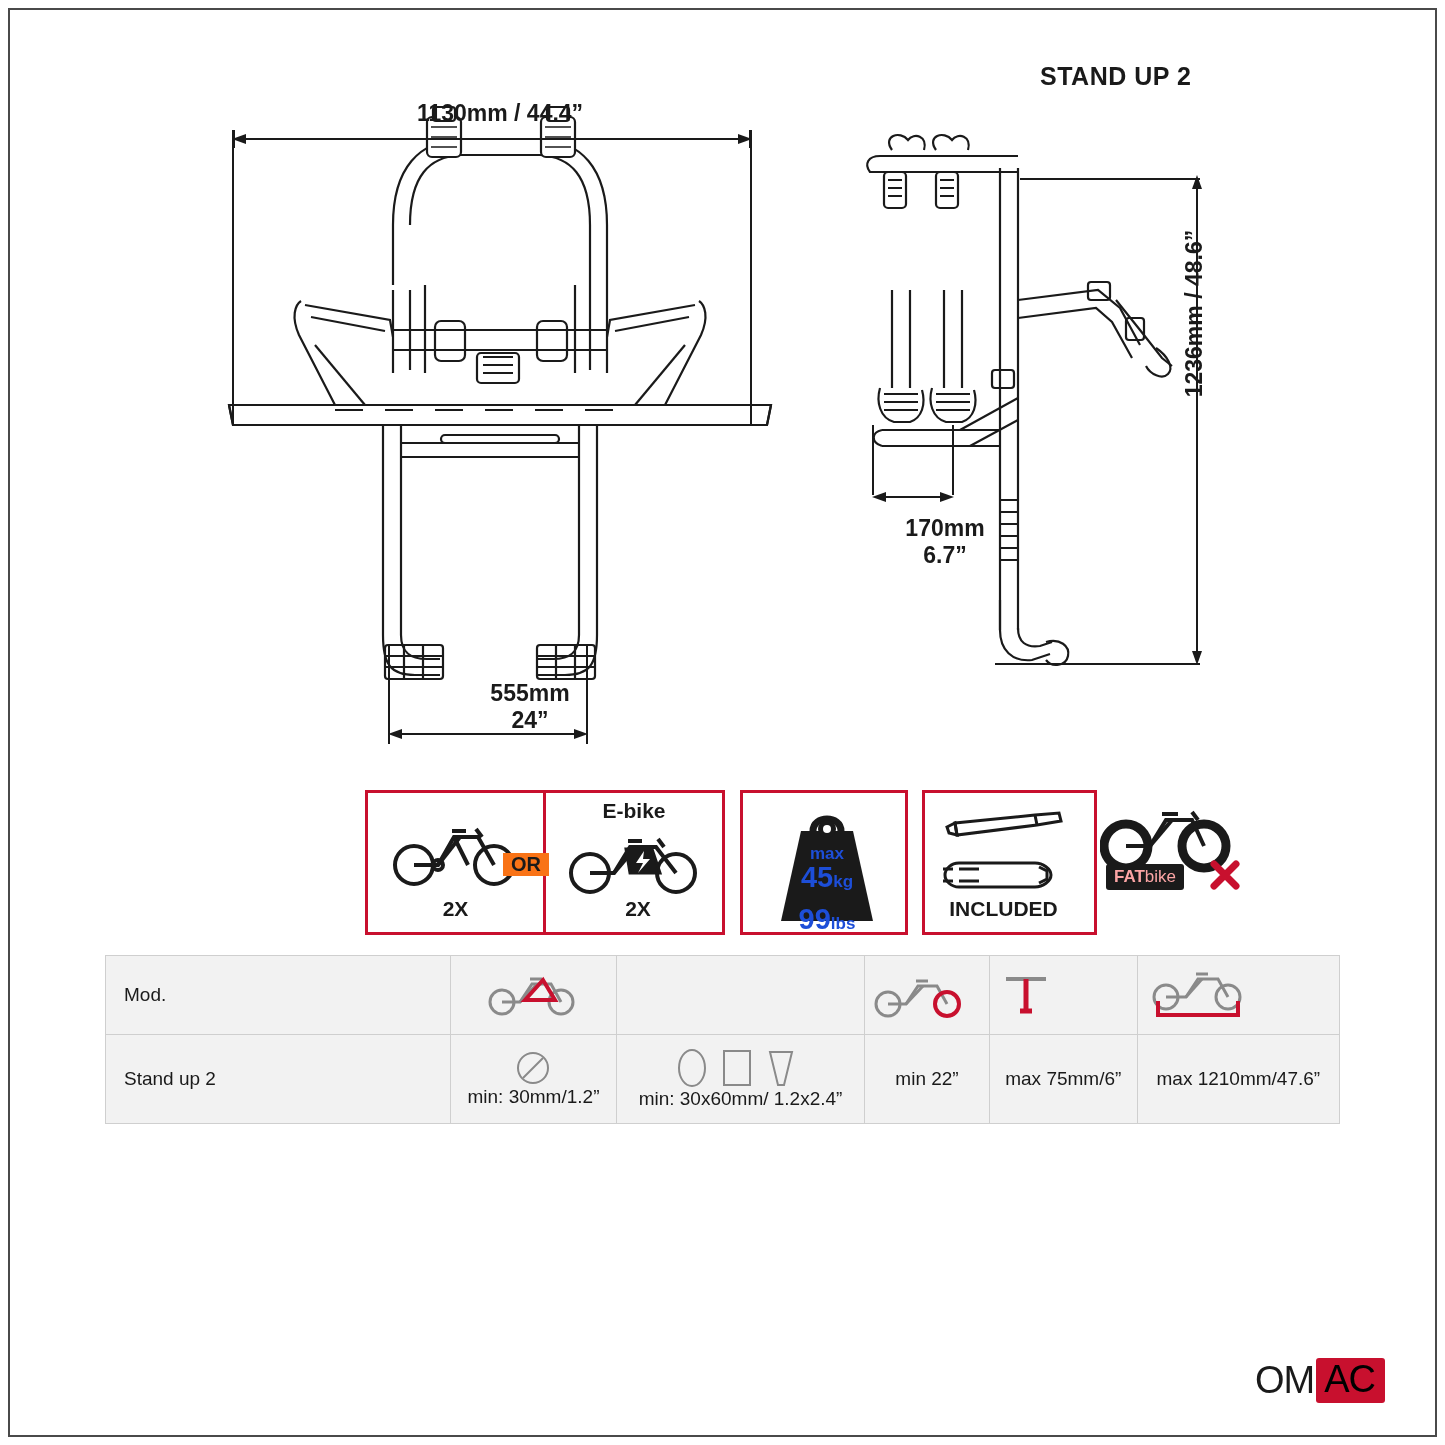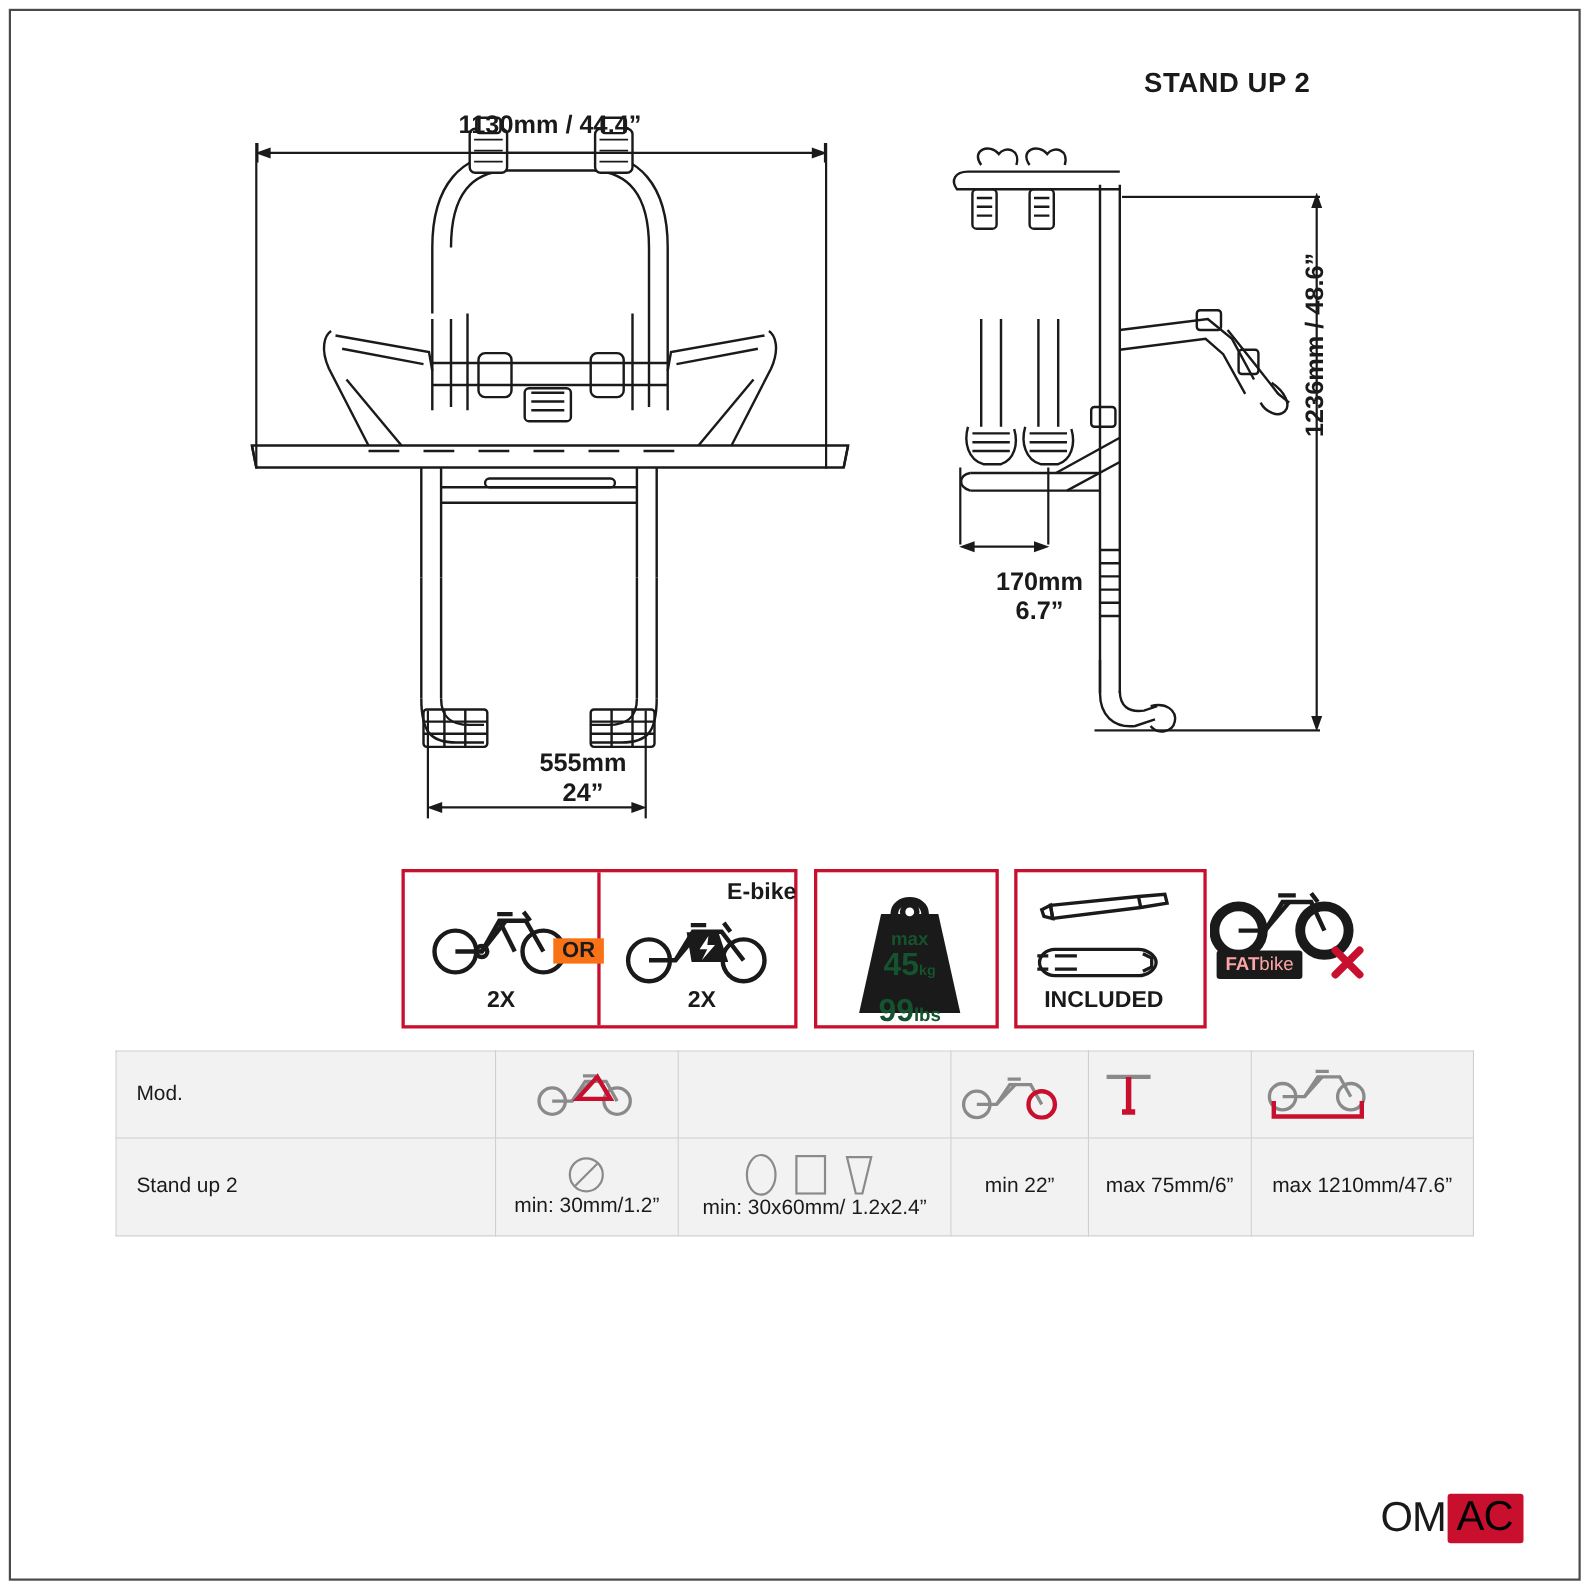--- a/index.html
+++ b/index.html
@@ -66,21 +66,21 @@
   .logo .ac{
     color:#000000;background:#c8102e;padding:0 10px 2px 8px;margin-left:2px;
     border-radius:3px;
   }
   .fatbike-badge{
     background:#1a1a1a;color:#fca5a5;font-size:17px;font-weight:bold;
     padding:3px 8px;border-radius:3px;display:inline-block;
   }
   .fatbike-badge .bike{font-weight:normal;}
   .maxweight{
-    color:#14532d;text-align:center;font-weight:bold;line-height:1.0;
+    color:#1d4ed8;text-align:center;font-weight:bold;line-height:1.0;
   }
 </style>
 </head>
 <body>
 
 <div class="page-border"></div>
 
 <div class="abs title-stand">STAND UP 2</div>
 
 <div class="abs" style="left:215px;top:105px;width:570px;height:650px;">
@@ -266,21 +266,21 @@
         <path d="M64,20 L78,48"></path>
         <path d="M62,14 L76,14"></path>
         <path d="M86,12 L92,20"></path>
         <path d="M48,48 m-5,0 a5,5 0 1,0 10,0 a5,5 0 1,0 -10,0"></path>
       </g>
     </svg>
   </div>
   <div class="abs feat-label" style="left:20px;top:104px;width:135px;">2X</div>
   <div class="abs or-text" style="left:135px;top:60px;width:46px;text-align:center;background:#f97316;">OR</div>
 
-  <div class="abs feat-label" style="left:196px;top:6px;width:160px;text-align:right;">E-bike</div>
+  <div class="abs feat-label" style="left:186px;top:6px;width:160px;">E-bike</div>
   <div class="abs" style="left:198px;top:36px;">
     <svg width="140" height="66" viewBox="0 0 140 66">
       <g stroke="#1a1a1a" fill="none" stroke-width="4">
         <circle cx="24" cy="44" r="19"></circle>
         <circle cx="110" cy="44" r="19"></circle>
         <path d="M24,44 L48,44 L64,18 L90,18 L110,44"></path>
         <path d="M48,44 L70,18"></path>
         <path d="M62,12 L76,12"></path>
         <path d="M92,10 L98,18"></path>
       </g>
@@ -295,21 +295,21 @@
   <div class="abs" style="left:18px;top:12px;">
     <svg width="132" height="122" viewBox="0 0 132 122">
       <path d="M52,26 C52,10 80,10 80,26" stroke="#1a1a1a" stroke-width="7" fill="none"></path>
       <path d="M40,26 L92,26 L112,116 L20,116 Z" fill="#1a1a1a"></path>
       <circle cx="66" cy="24" r="9" fill="#1a1a1a"></circle>
       <circle cx="66" cy="24" r="4" fill="#ffffff"></circle>
     </svg>
   </div>
   <div class="abs maxweight" style="left:22px;top:52px;width:124px;font-size:17px;">max</div>
   <div class="abs maxweight" style="left:22px;top:70px;width:124px;">
-    <span style="font-size:29px;">45</span><span style="font-size:13px;">kg</span>
+    <span style="font-size:29px;">45</span><span style="font-size:17px;">kg</span>
   </div>
   <div class="abs maxweight" style="left:22px;top:112px;width:124px;">
     <span style="font-size:29px;">99</span><span style="font-size:17px;">lbs</span>
   </div>
 </div>
 
 <div class="abs feat-box" style="left:922px;top:790px;width:175px;height:145px;">
   <div class="abs" style="left:14px;top:14px;">
     <svg width="135" height="82" viewBox="0 0 135 82">
       <g stroke="#1a1a1a" fill="none" stroke-width="3">

